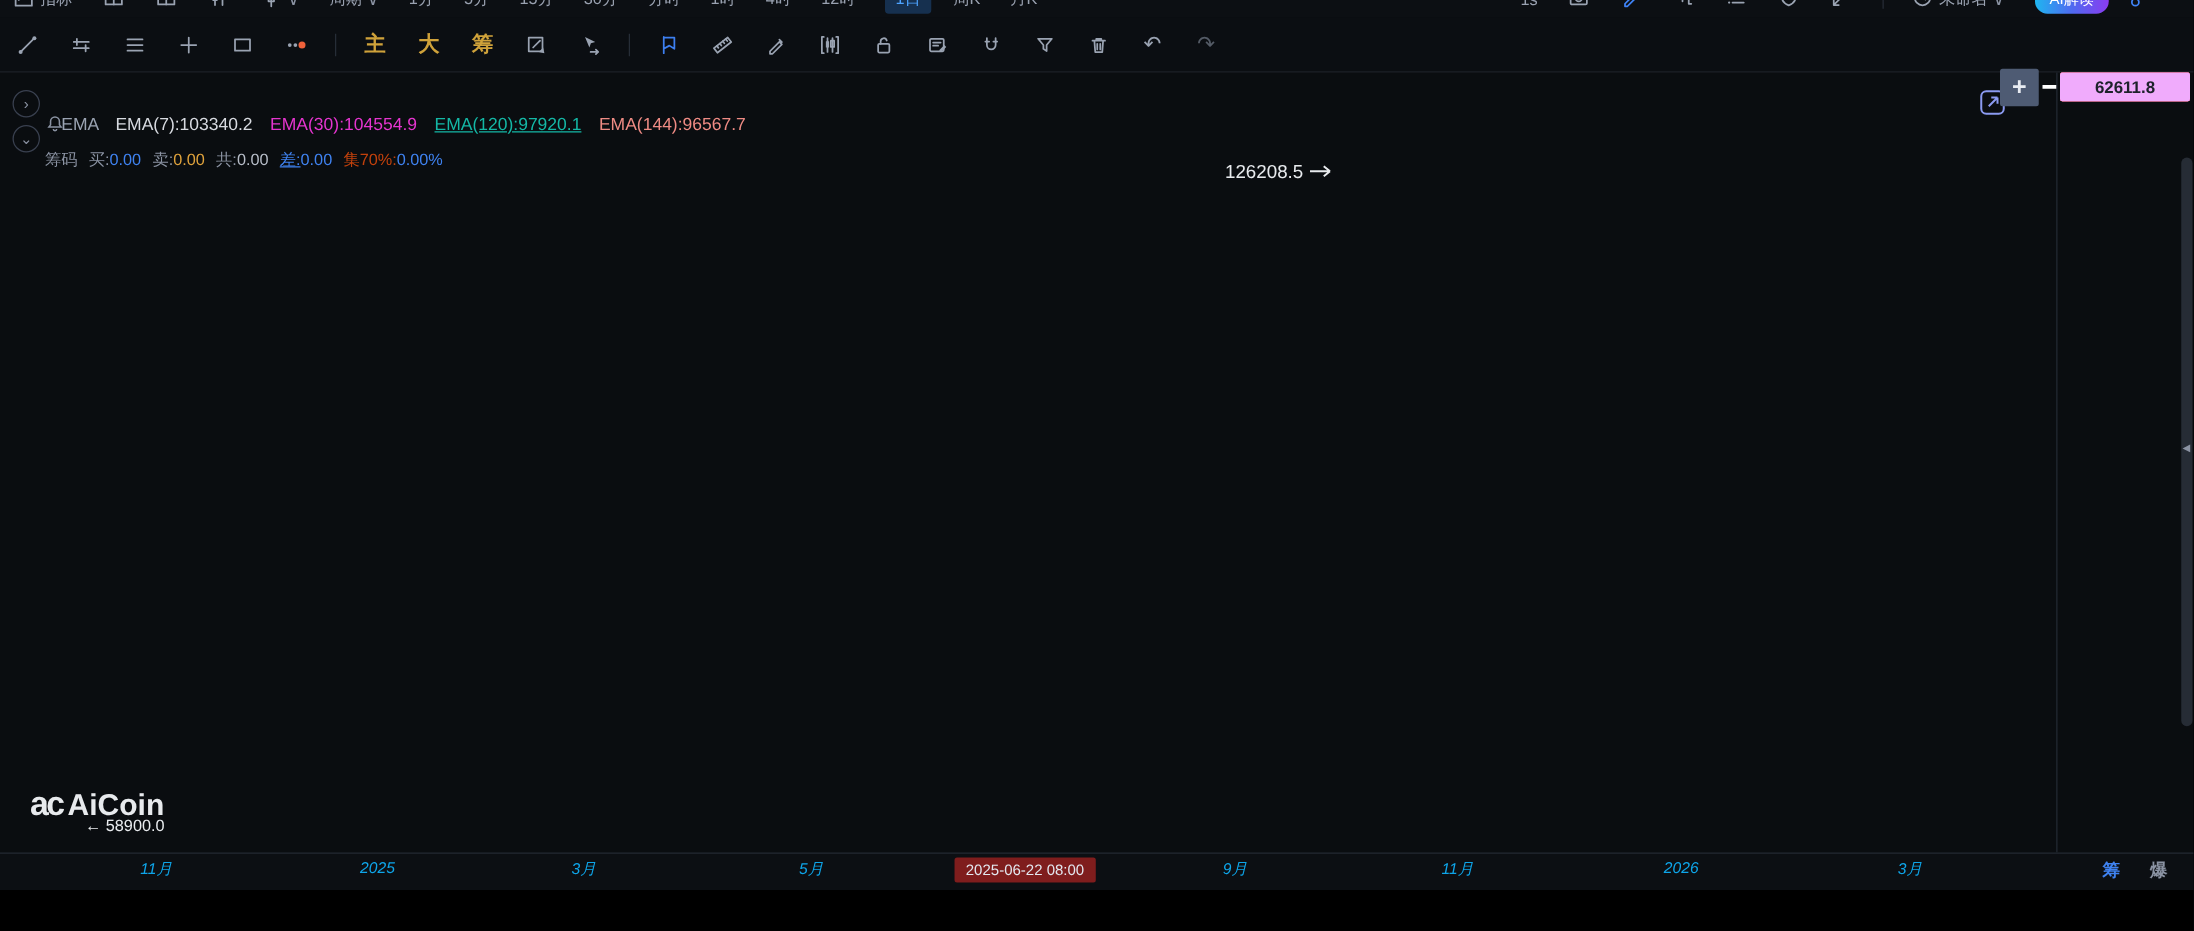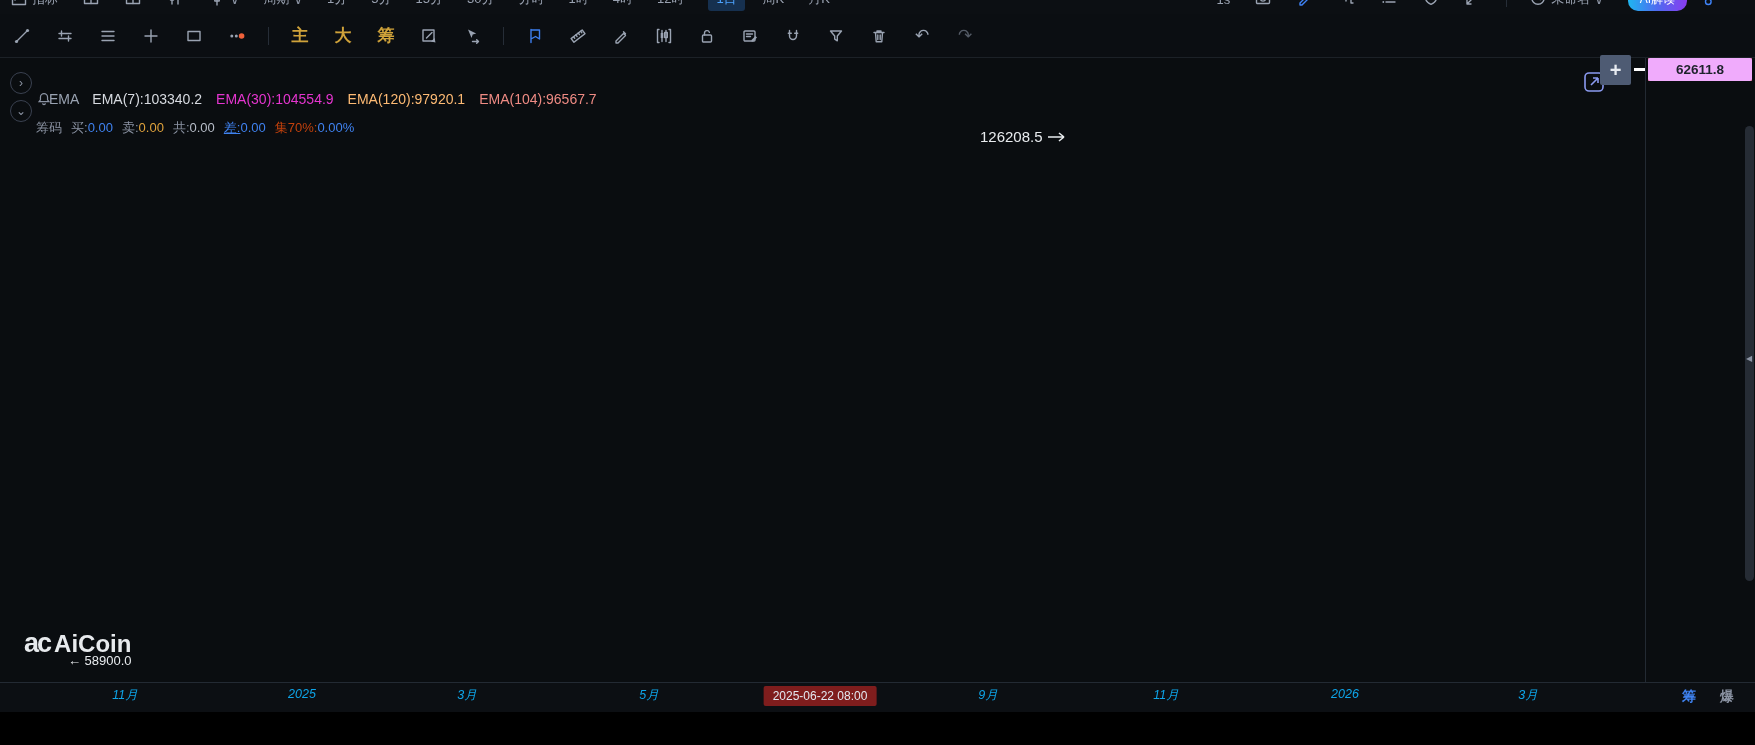--- a/index.html
+++ b/index.html
@@ -735,22 +735,22 @@
       <span style="display:flex">
         <svg width="16" height="16" viewBox="0 0 18 18" fill="none" stroke="#8b93a3" stroke-width="1.4">
           <path d="M9 3a4 4 0 0 1 4 4v3l1.5 2h-11L5 10V7a4 4 0 0 1 4-4z"></path>
             <path d="M7.5 13.8a1.5 1.5 0 0 0 3 0"></path>
         </svg>
       </span>
       <span style="color:#9aa3b2">EMA</span>
       <span id="legend-entries" style="display:flex;gap:14px">
           <span style="color: rgb(215, 218, 224);">EMA(7):103340.2</span>
           <span style="color: rgb(229, 53, 207);">EMA(30):104554.9</span>
-          <span style="color: #fdba74;">EMA(120):97920.1</span>
-          <span style="color: rgb(239, 139, 132);">EMA(104):96567.7</span>
+          <span style="color: #14b8a6; text-decoration: underline;">EMA(120):97920.1</span>
+          <span style="color: rgb(239, 139, 132);">EMA(144):96567.7</span>
         </span>
     </div>
     <div id="chips">
         <span style="color: rgb(139, 147, 163);">筹码</span>
         <span><span style="color: rgb(139, 147, 163);">买:</span><span style="color: rgb(63, 130, 240);">0.00</span></span>
         <span><span style="color: rgb(139, 147, 163);">卖:</span><span style="color: rgb(223, 162, 60);">0.00</span></span>
         <span><span style="color: rgb(139, 147, 163);">共:</span><span style="color: rgb(183, 189, 200);">0.00</span></span>
         <span><span class="lbl-u" style="color: rgb(63, 130, 240);">差:</span><span style="color: rgb(63, 130, 240);">0.00</span></span>
         <span><span style="color: #c2410c;">集70%:</span><span style="color: rgb(63, 130, 240);">0.00%</span></span>
       </div>

